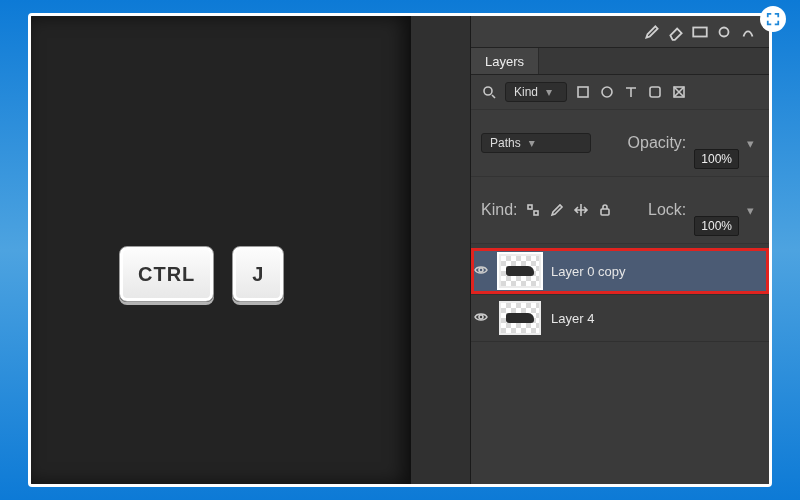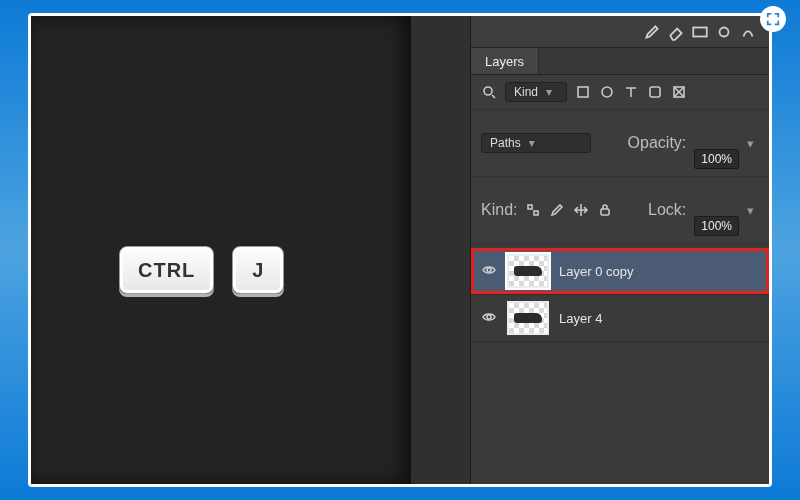--- a/index.html
+++ b/index.html
@@ -49,21 +49,21 @@
   .keycap {
     background: linear-gradient(#fdfdfd,#e7e7e7);
     border: 1px solid #9c9c9c;
     border-radius: 8px;
     box-shadow: 0 3px 0 #b3b3b3, inset 0 0 0 3px #fff;
     color:#333;
     font-weight:600;
     font-size: 20px;
     letter-spacing: 1px;
     display:flex; align-items:center; justify-content:center;
-    height: 48px;
+    height: 56px;
     padding: 0 18px;
     min-width: 52px;
   }
 
   .middle-strip {
     flex: 0 0 60px;
     background: #303030;
     border-right: 1px solid #1a1a1a;
   }
 
@@ -133,21 +133,21 @@
     color:#eee; font-size:12px; padding:2px 6px; border-radius:2px;
     min-width: 42px; text-align:right;margin-top:32px;
   }
   .dropcaret { width:12px; color:#999; }
 
   .layers-list { flex:1; background:#3a3a3a; overflow:auto; padding-top:4px;}
   .layer-row {
     display:flex;
     align-items:center;
     gap:10px;
-    padding:6px 10px;
+    padding:6px 2px;
     border-bottom:1px solid #303030;
     position:relative;
   }
   .layer-row.selected { background:#4b5b74; color:#fff; }
   .highlight-box {
     position:absolute;
     left:0; right:0; top:0; bottom:0;
     border: 3px solid #e0231f;
     pointer-events:none;
   }

